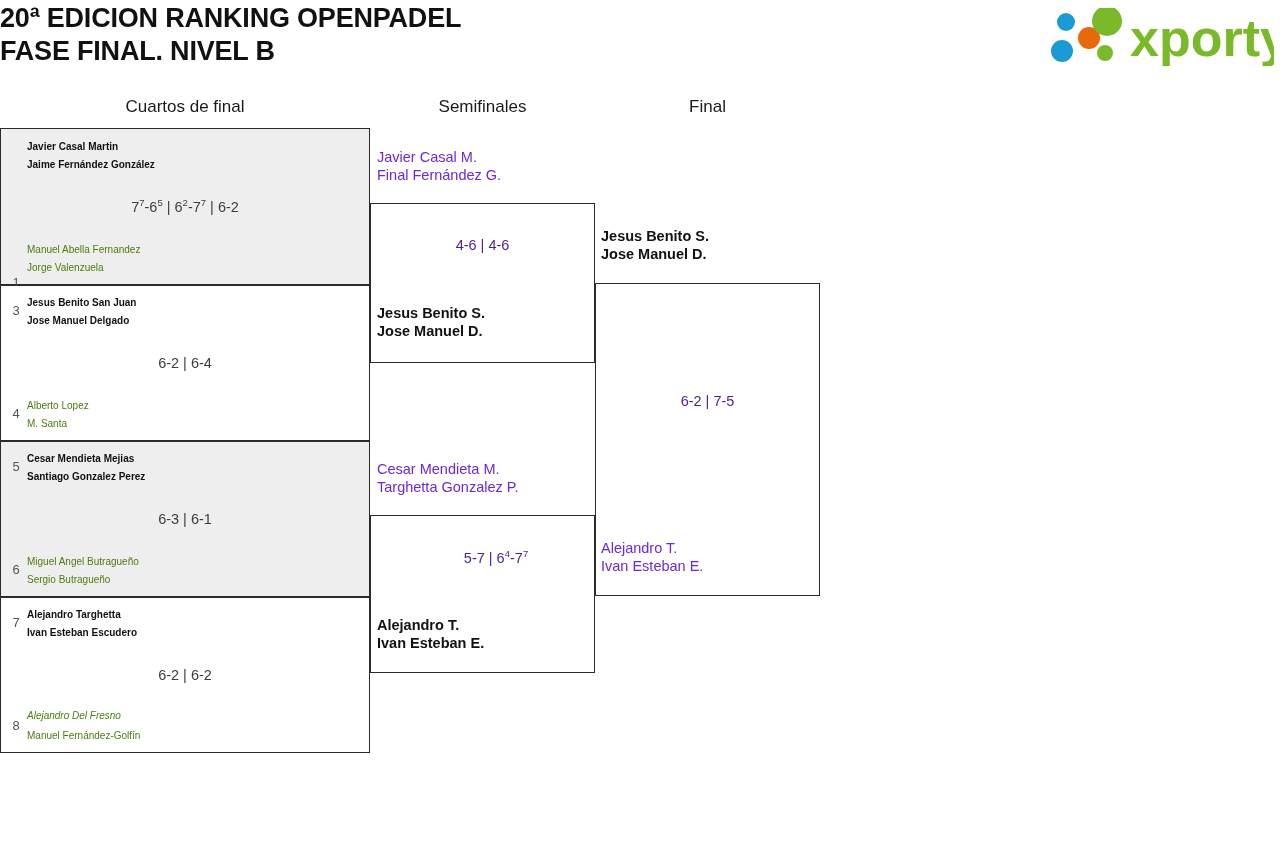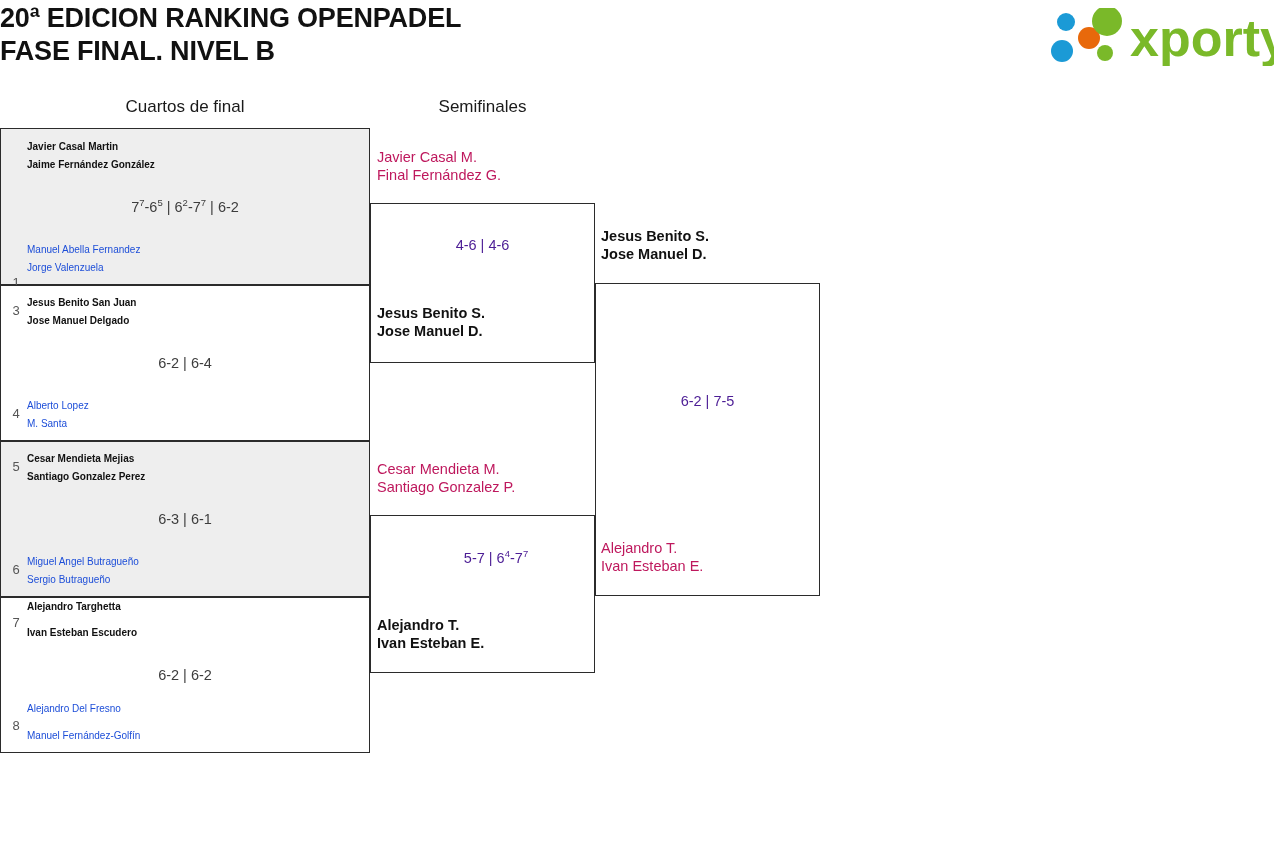--- a/index.html
+++ b/index.html
@@ -42,37 +42,37 @@
 
   .seed {
     position: absolute; left: 8px; font-size: 13px; color: #555555;
     width: 14px; text-align: center;
   }
   .team {
     position: absolute; left: 26px; font-size: 10px; line-height: 18px;
     white-space: nowrap;
   }
   .team.winner { color: #111111; font-weight: 700; }
-  .team.loser  { color: #1d4ed8; font-weight: 400; }
+  .team.loser  { color: #4d7c0f; font-weight: 400; }
 
   .score {
     position: absolute; width: 100%; text-align: center;
     font-size: 14.5px; color: #3d3d3d; white-space: nowrap;
   }
   .score sup { font-size: 9.5px; vertical-align: super; line-height: 0; }
 
   
   .sf-box, .fn-box {
     position: absolute; border: 1px solid #2b2b2b; background: transparent;
   }
   .rd-team {
     position: absolute; font-size: 14.5px; line-height: 18px; white-space: nowrap;
   }
   .rd-team.winner { color: #111111; font-weight: 700; }
-  .rd-team.loser  { color: #be185d; font-weight: 400; }
+  .rd-team.loser  { color: #6d28d9; font-weight: 400; }
   .rd-score {
     position: absolute; font-size: 14.5px; color: #4c1d95;
     text-align: center; white-space: nowrap;
   }
   .rd-score sup { font-size: 9.5px; vertical-align: super; line-height: 0; }
 </style>
 </head>
 <body>
 
 <div id="root">
@@ -88,20 +88,21 @@
       <circle cx="14" cy="43" r="11" fill="#1b9ad6"></circle>
       <circle cx="41" cy="30" r="11" fill="#e8690b"></circle>
       <circle cx="59" cy="13" r="15" fill="#7ab929"></circle>
       <circle cx="57" cy="45" r="8" fill="#7ab929"></circle>
       <text x="82" y="48" font-family="Liberation Sans, sans-serif" font-size="52" font-weight="700" fill="#7ab929">xporty</text>
     </svg>
   </div>
 
   <div class="round-head" id="head-qf">Cuartos de final</div>
   <div class="round-head" id="head-sf">Semifinales</div>
+  <div class="round-head" id="head-fn">Final</div>
 
   <div class="qf-block shaded" style="top:128px; height:157px;">
     <div class="seed" style="top:146px;">1</div>
     <div class="team winner" style="top:9px;">Javier Casal Martin</div>
     <div class="team winner" style="top:27px;">Jaime Fernández González</div>
     <div class="score" style="top:70px;">7<sup>7</sup>-6<sup>5</sup> | 6<sup>2</sup>-7<sup>7</sup> | 6-2</div>
     <div class="seed" style="top:249px;">2</div>
     <div class="team loser" style="top:112px;">Manuel Abella Fernandez</div>
     <div class="team loser" style="top:130px;">Jorge Valenzuela</div>
   </div>
@@ -121,41 +122,41 @@
     <div class="team winner" style="top:8px;">Cesar Mendieta Mejias</div>
     <div class="team winner" style="top:26px;">Santiago Gonzalez Perez</div>
     <div class="score" style="top:69px;">6-3 | 6-1</div>
     <div class="seed" style="top:120px;">6</div>
     <div class="team loser" style="top:111px;">Miguel Angel Butragueño</div>
     <div class="team loser" style="top:129px;">Sergio Butragueño</div>
   </div>
 
   <div class="qf-block plain" style="top:597px; height:156px;">
     <div class="seed" style="top:17px;">7</div>
-    <div class="team winner" style="top:0;">Alejandro Targhetta</div>
+    <div class="team winner" style="top:8px;">Alejandro Targhetta</div>
     <div class="team winner" style="top:26px;">Ivan Esteban Escudero</div>
     <div class="score" style="top:69px;">6-2 | 6-2</div>
     <div class="seed" style="top:120px;">8</div>
-    <div class="team loser" style="top:102px;">Alejandro Del Fresno</div>
+    <div class="team loser" style="top:109px;font-style:italic;">Alejandro Del Fresno</div>
     <div class="team loser" style="top:129px;">Manuel Fernández-Golfín</div>
   </div>
 
   <div>
     <div class="sf-box" style="left:370px; top:203px; width:225px; height:160px;"></div>
     <div class="rd-team loser" style="left:377px; top:148px;">Javier Casal M.</div>
     <div class="rd-team loser" style="left:377px; top:166px;">Final Fernández G.</div>
     <div class="rd-score" style="left:370px; top:237px; width:225px;">4-6 | 4-6</div>
     <div class="rd-team winner" style="left:377px; top:304px;">Jesus Benito S.</div>
     <div class="rd-team winner" style="left:377px; top:322px;">Jose Manuel D.</div>
   </div>
 
   <div>
     <div class="sf-box" style="left:370px; top:515px; width:225px; height:158px;"></div>
     <div class="rd-team loser" style="left:377px; top:460px;">Cesar Mendieta M.</div>
-    <div class="rd-team loser" style="left:377px; top:478px;">Santiago Gonzalez P.</div>
+    <div class="rd-team loser" style="left:377px; top:478px;">Targhetta Gonzalez P.</div>
     <div class="rd-score" style="left:370px; top:550px; width:252px;">5-7 | 6<sup>4</sup>-7<sup>7</sup></div>
     <div class="rd-team winner" style="left:377px; top:616px;">Alejandro T.</div>
     <div class="rd-team winner" style="left:377px; top:634px;">Ivan Esteban E.</div>
   </div>
 
   <div>
     <div class="fn-box" style="left:595px; top:283px; width:225px; height:313px;"></div>
     <div class="rd-team winner" style="left:601px; top:227px;">Jesus Benito S.</div>
     <div class="rd-team winner" style="left:601px; top:245px;">Jose Manuel D.</div>
     <div class="rd-score" style="left:595px; top:393px; width:225px;">6-2 | 7-5</div>

